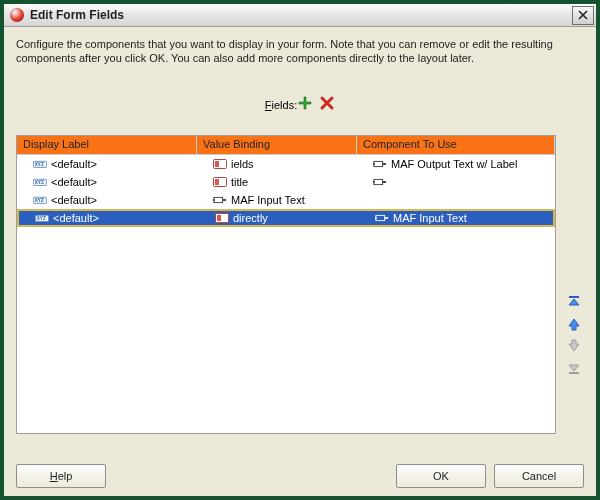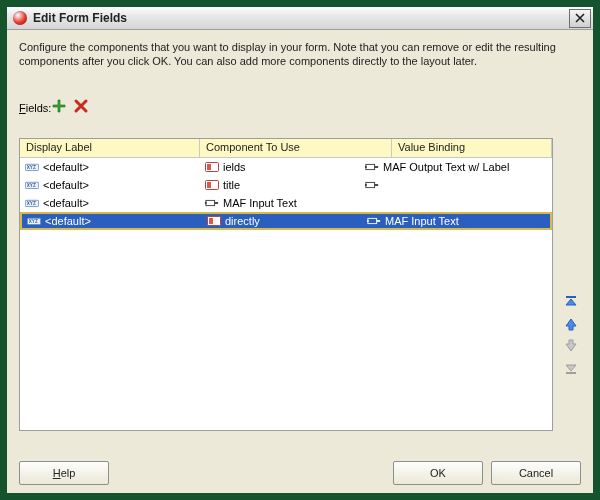--- a/index.html
+++ b/index.html
@@ -1,36 +1,36 @@
 <!DOCTYPE html>
 <html><head>
 <meta charset="utf-8">
 <style>
   html,body{margin:0;padding:0;font-family:Tahoma,Arial,sans-serif;font-size:11px;color:#000;background:#888}
-  .window{width:600px;height:500px;background:#ece9d8;border:7px solid #14532d;box-sizing:border-box;display:flex;flex-direction:column;position:relative}
+  .window{width:600px;height:500px;background:#ece9d8;border:4px solid #14532d;box-sizing:border-box;display:flex;flex-direction:column;position:relative}
   .titlebar{height:22px;background:linear-gradient(#fdfdfd,#e8e8e8 40%,#d6d6d6);border-bottom:1px solid #9e9e9e;display:flex;align-items:center;padding:0 2px 0 6px;gap:6px}
   .titlebar .t-icon{width:14px;height:14px;border-radius:50%;background:radial-gradient(circle at 35% 30%,#fff,#e63b2e 55%,#9a1a10);box-shadow:inset 0 0 2px rgba(0,0,0,.3)}
   .titlebar .t-text{font-weight:bold;font-size:12px;color:#222;flex:1}
   .titlebar .t-close{width:20px;height:17px;background:linear-gradient(#f6f6f6,#cfcfcf);border:1px solid #6e6e6e;display:flex;align-items:center;justify-content:center;font-family:Arial;font-size:11px;color:#222;cursor:default}
   .content{flex:1;display:flex;flex-direction:column;padding:10px 12px 8px 12px;gap:24px}
   .instr{line-height:14px;color:#222}
-  .fields-row{display:flex;align-items:flex-end;justify-content:flex-start;margin-top:6px}
+  .fields-row{display:flex;align-items:flex-end;justify-content:center;margin-top:6px}
   .fields-label{text-decoration:underline;text-decoration-color:transparent}
   .fields-label .mn{text-decoration:underline}
   .addremove{display:flex;gap:6px}
   .ic-btn{width:16px;height:16px;display:flex;align-items:center;justify-content:center;cursor:default}
   .body-row{flex:1;display:flex;gap:8px;min-height:0}
   .table-wrap{flex:1;background:#fff;border:1px solid #9e9e9e;display:flex;flex-direction:column;overflow:hidden}
-  .thead{display:flex;background:#fef9c3;border-bottom:1px solid #c9c9c9;height:18px}
+  .thead{display:flex;background:#f97316;border-bottom:1px solid #c9c9c9;height:18px}
   .th{padding:2px 6px;font-size:11px;color:#222;border-right:1px solid #c9c9c9;box-sizing:border-box}
   .c1{width:180px}.c2{width:160px}.c3{flex:1}
   .tbody{flex:1;overflow:auto}
   .tr{display:flex;height:17px;align-items:center;border-bottom:1px solid #fff}
   .tr.sel{background:#2b5fbf;color:#fff;border:2px solid #d9b94a;height:18px;box-sizing:border-box}
-  .td{padding:0 5px;box-sizing:border-box;display:flex;align-items:flex-start;gap:4px}
+  .td{padding:0 16px;box-sizing:border-box;display:flex;align-items:flex-start;gap:4px}
   .lbl-ic,.bind-ic,.comp-ic{width:14px;height:12px;flex:0 0 auto}
   .side{width:20px;display:flex;flex-direction:column;align-items:center;justify-content:center;gap:4px;padding-top:100px}
   .side .sbtn{width:18px;height:18px;display:flex;align-items:center;justify-content:center}
   .buttons{display:flex;justify-content:space-between;padding-top:6px}
   .btn{min-width:68px;height:22px;background:linear-gradient(#fdfdfd,#ece9d8);border:1px solid #8e8e8e;border-radius:2px;display:flex;align-items:center;justify-content:center;font-size:11px;color:#222;cursor:default;padding:0 10px}
   .btn .mn{text-decoration:underline}
   .right-btns{display:flex;gap:8px}
   svg{display:block}
 </style>
 </head>
@@ -63,22 +63,22 @@
               <path d="M3 3 L13 13 M13 3 L3 13" stroke="#c92a1e" stroke-width="3" stroke-linecap="round"></path>
             </svg>
         </div>
       </div>
     </div>
 
     <div class="body-row">
       <div class="table-wrap">
         <div class="thead">
           <div class="th c1">Display Label</div>
+          <div class="th c2">Value Binding</div>
           <div class="th c3">Component To Use</div>
-          <div class="th c2">Value Binding</div>
         </div>
         <div class="tbody" id="tbody">
             <div class="tr">
               <div class="td c1">
                 <svg class="lbl-ic" width="18" height="12" viewBox="0 0 18 12">
                   <rect x="0.5" y="2.5" width="17" height="8" rx="1" fill="#eaf2fb" stroke="#5b87bd"></rect>
                   <text x="2.2" y="9" font-size="6" font-family="Arial" fill="#335b94" font-weight="bold">XYZ</text>
                 </svg>
                 <span>&lt;default&gt;</span>
               </div>

